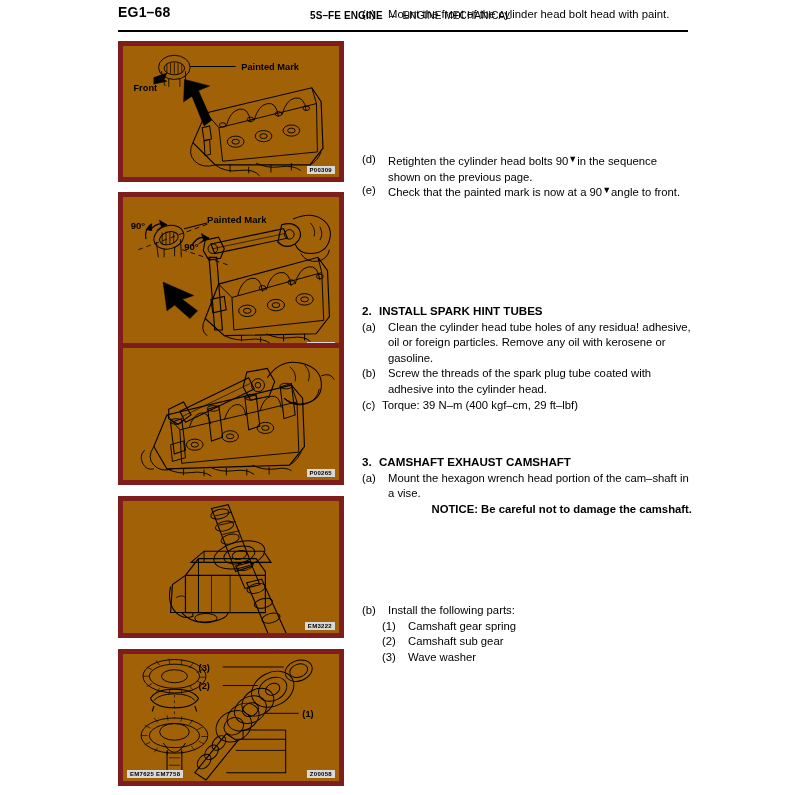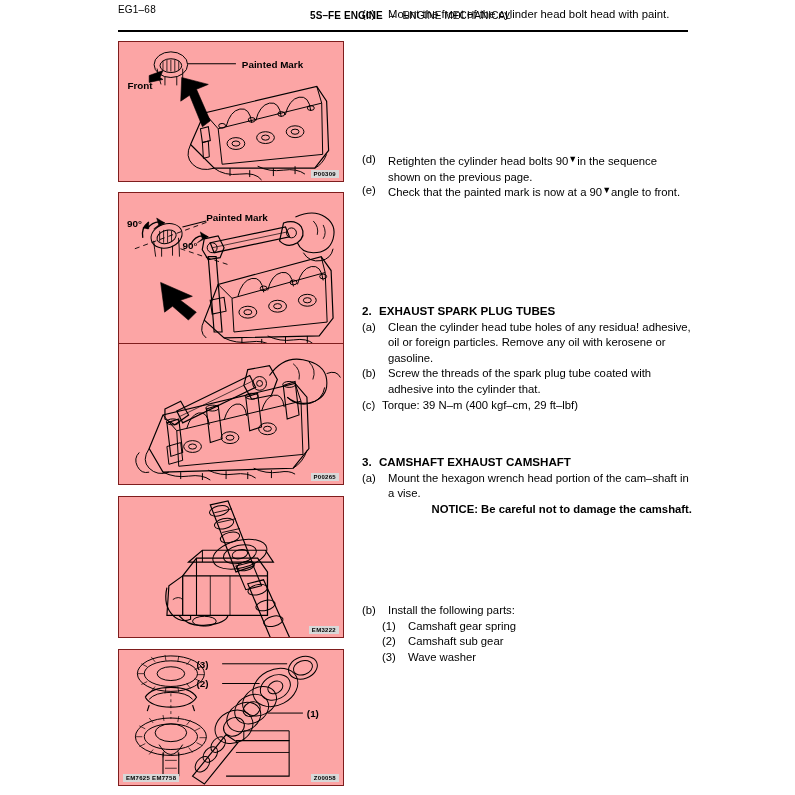--- a/index.html
+++ b/index.html
@@ -23,22 +23,22 @@
 
   
   .header {
     position: absolute;
     left: 118px; top: 4px;
     width: 570px; height: 28px;
   }
   .page-num {
     position: absolute;
     left: 0; top: 0;
-    font-size: 10px;
-    font-weight: normal;
+    font-size: 14px;
+    font-weight: bold;
     letter-spacing: 0.2px;
   }
   .head-center {
     position: absolute;
     left: 180px; top: 6px;
     font-size: 10px;
     letter-spacing: 0.1px;
     white-space: nowrap;
     padding-left: 12px;
   }
@@ -47,22 +47,22 @@
   .head-rule {
     position: absolute;
     left: 118px; top: 30px;
     width: 570px; height: 0;
     border-top: 2px solid #000;
   }
 
   
   .panel {
     position: absolute;
-    border: 1px solid #7f1d1d;
-    background: #fca5a5;
+    border: 5px solid #7f1d1d;
+    background: #a16207;
     box-sizing: border-box;
   }
   .panel svg { display: block; width: 100%; height: 100%; }
   .fig-code {
     position: absolute;
     right: 4px; bottom: 3px;
     font-size: 6px;
     font-weight: bold;
     letter-spacing: 0.3px;
     background: #d8d8d8;
@@ -434,29 +434,29 @@
     <div class="blk" style="top:183px;">
       <div class="li">
         <span class="mk">(e)</span>
         <span>Check that the painted mark is now at a 90</span><span class="deg">▼</span><span>angle to front.</span>
       </div>
     </div>
 
     <div class="blk" style="top:303px;">
       <div class="sec-head">
         <span class="mk">2.</span>
-        <span>EXHAUST SPARK PLUG TUBES</span>
+        <span>INSTALL SPARK HINT TUBES</span>
       </div>
       <div class="li" style="margin-top:1px;">
         <span class="mk">(a)</span>
         <span>Clean the cylinder head tube holes of any residua! adhesive, oil or foreign particles. Remove any oil with kerosene or gasoline.</span>
       </div>
       <div class="li">
         <span class="mk">(b)</span>
-        <span>Screw the threads of the spark plug tube coated with adhesive into the cylinder that.</span>
+        <span>Screw the threads of the spark plug tube coated with adhesive into the cylinder head.</span>
       </div>
       <div class="li">
         <span class="mk">(c)</span>
       </div>
       <div class="torque">Torque: 39 N–m (400 kgf–cm, 29 ft–lbf)</div>
     </div>
 
     <div class="blk" style="top:454px;">
       <div class="sec-head">
         <span class="mk">3.</span>

